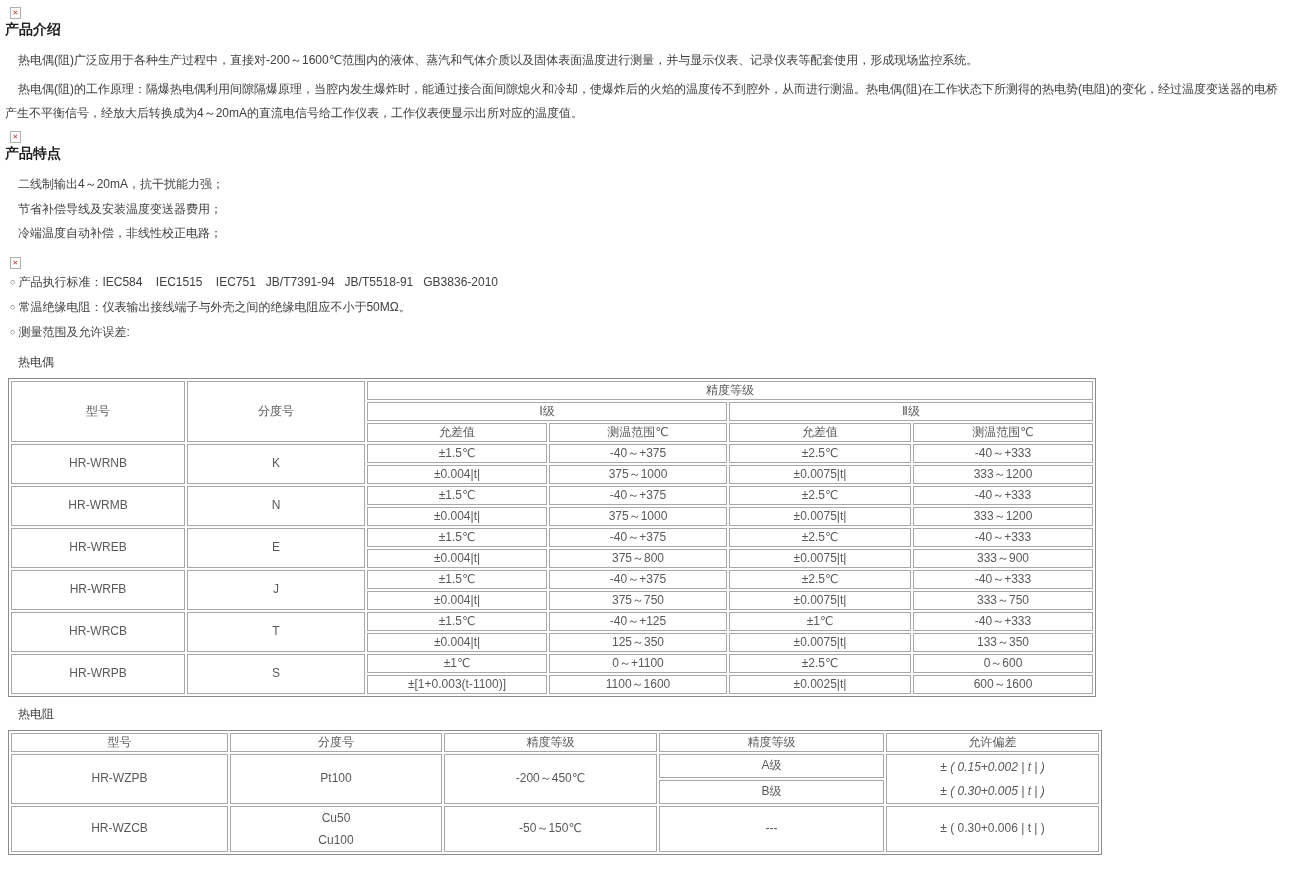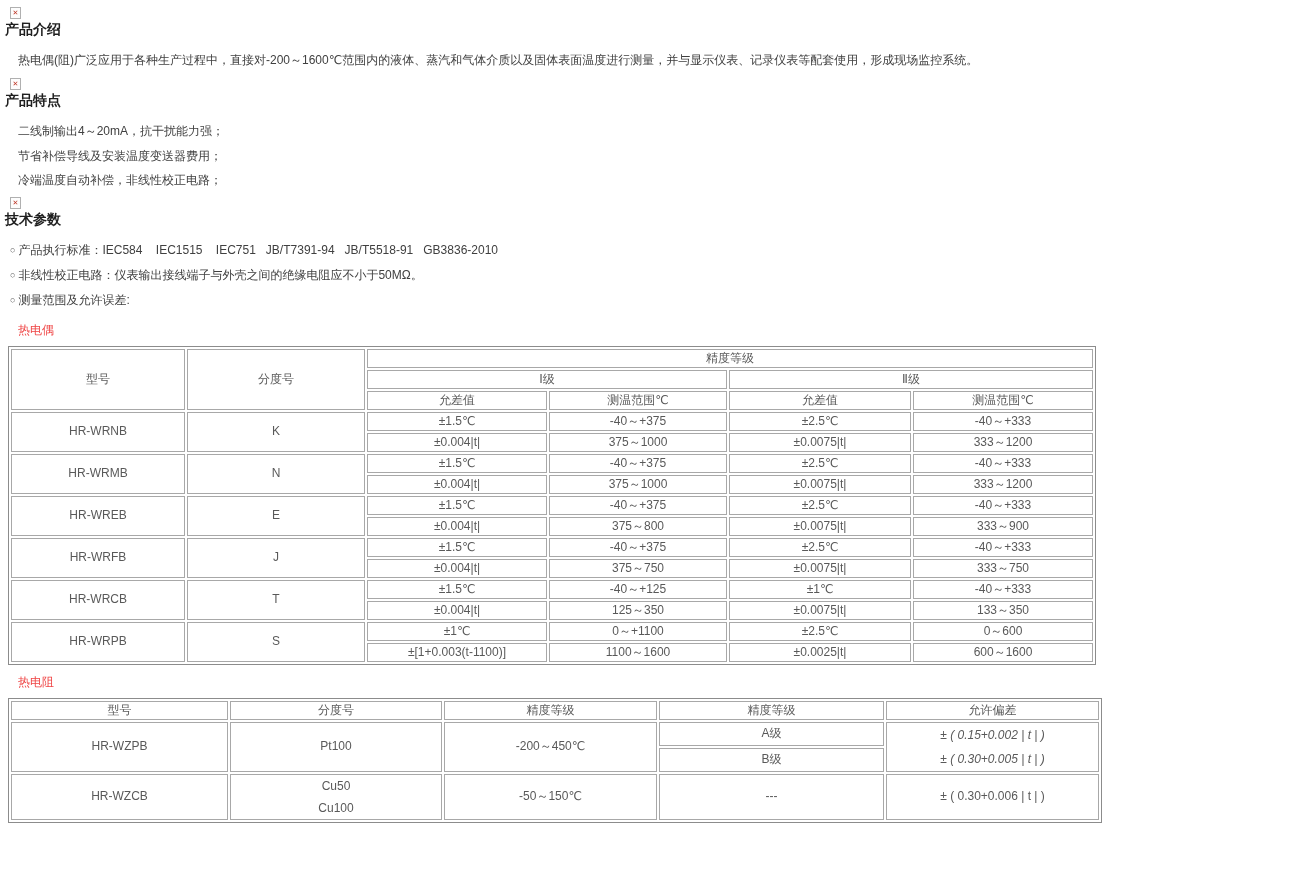--- a/index.html
+++ b/index.html
@@ -15,26 +15,26 @@
     display:inline-block; width:9px; height:10px; margin:1px 0 1px 5px;
     border:1px solid #b0b0b0; background:#fdfdfd;
     text-align:center; vertical-align:top;
   }
   .icon-x { display:block; font-size:7px; line-height:10px; color:#c03a2b; font-weight:bold; }
 
   .heading { font-size:14px; font-weight:bold; color:#1f1f1f; margin:1px 0 9px 0; }
 
   .para { margin:0 0 5px 0; line-height:24px; text-indent:13px; color:#404040; }
   .feat { margin:0; line-height:24.5px; text-indent:13px; color:#404040; }
-  .features { margin:2px 0 3px 0; }
+  .features { margin:2px 0 10px 0; }
 
   .spec { line-height:25px; padding-left:5px; white-space:pre-wrap; color:#404040; }
   .bullet { font-size:9px; color:#595959; margin-right:3px; vertical-align:1px; }
 
-  .tbl-label { margin:9px 0 7px 13px; color:#ef4444; }
+  .tbl-label { margin:9px 0 7px 13px; color:#404040; }
 
   table {
     border-collapse:separate; border-spacing:2px;
     border:1px solid #8c8c8c; background:#ffffff;
     table-layout:fixed; margin-left:3px;
   }
   table td {
     border:1px solid #a8a8a8; text-align:center; vertical-align:middle;
     color:#595959; font-size:12px; height:17px; line-height:17px;
     padding:0; overflow:hidden;
@@ -47,33 +47,33 @@
   .two-line-sm div { line-height:22px; }
 </style>
 </head>
 <body>
 
 <div class="page">
 
   <div class="icon-box"><span class="icon-x">✕</span></div>
   <div class="heading">产品介绍</div>
   <p class="para">热电偶(阻)广泛应用于各种生产过程中，直接对-200～1600℃范围内的液体、蒸汽和气体介质以及固体表面温度进行测量，并与显示仪表、记录仪表等配套使用，形成现场监控系统。</p>
+  <p class="para">热电偶(阻)的工作原理：隔爆热电偶利用间隙隔爆原理，当腔内发生爆炸时，能通过接合面间隙熄火和冷却，使爆炸后的火焰的温度传不到腔外，从而进行测温。热电偶(阻)在工作状态下所测得的热电势(电阻)的变化，经过温度变送器的电桥产生不平衡信号，经放大后转换成为4～20mA的直流电信号给工作仪表，工作仪表便显示出所对应的温度值。</p>
 
   <div class="icon-box"><span class="icon-x">✕</span></div>
   <div class="heading">产品特点</div>
   <div class="features">
     <p class="feat">二线制输出4～20mA，抗干扰能力强；</p>
     <p class="feat">节省补偿导线及安装温度变送器费用；</p>
     <p class="feat">冷端温度自动补偿，非线性校正电路；</p>
   </div>
 
   <div class="icon-box"><span class="icon-x">✕</span></div>
-  <div class="heading">技术参数</div>
   <div class="spec"><span class="bullet">○</span><span>产品执行标准：IEC584    IEC1515    IEC751   JB/T7391-94   JB/T5518-91   GB3836-2010</span></div>
-  <div class="spec"><span class="bullet">○</span><span>非线性校正电路：仪表输出接线端子与外壳之间的绝缘电阻应不小于50MΩ。</span></div>
+  <div class="spec"><span class="bullet">○</span><span>常温绝缘电阻：仪表输出接线端子与外壳之间的绝缘电阻应不小于50MΩ。</span></div>
   <div class="spec"><span class="bullet">○</span><span>测量范围及允许误差:</span></div>
 
   <div class="tbl-label">热电偶</div>
 
   <table class="tc">
     <colgroup>
       <col style="width:174px">
         <col style="width:178px">
         <col style="width:180px">
       <col style="width:178px">

